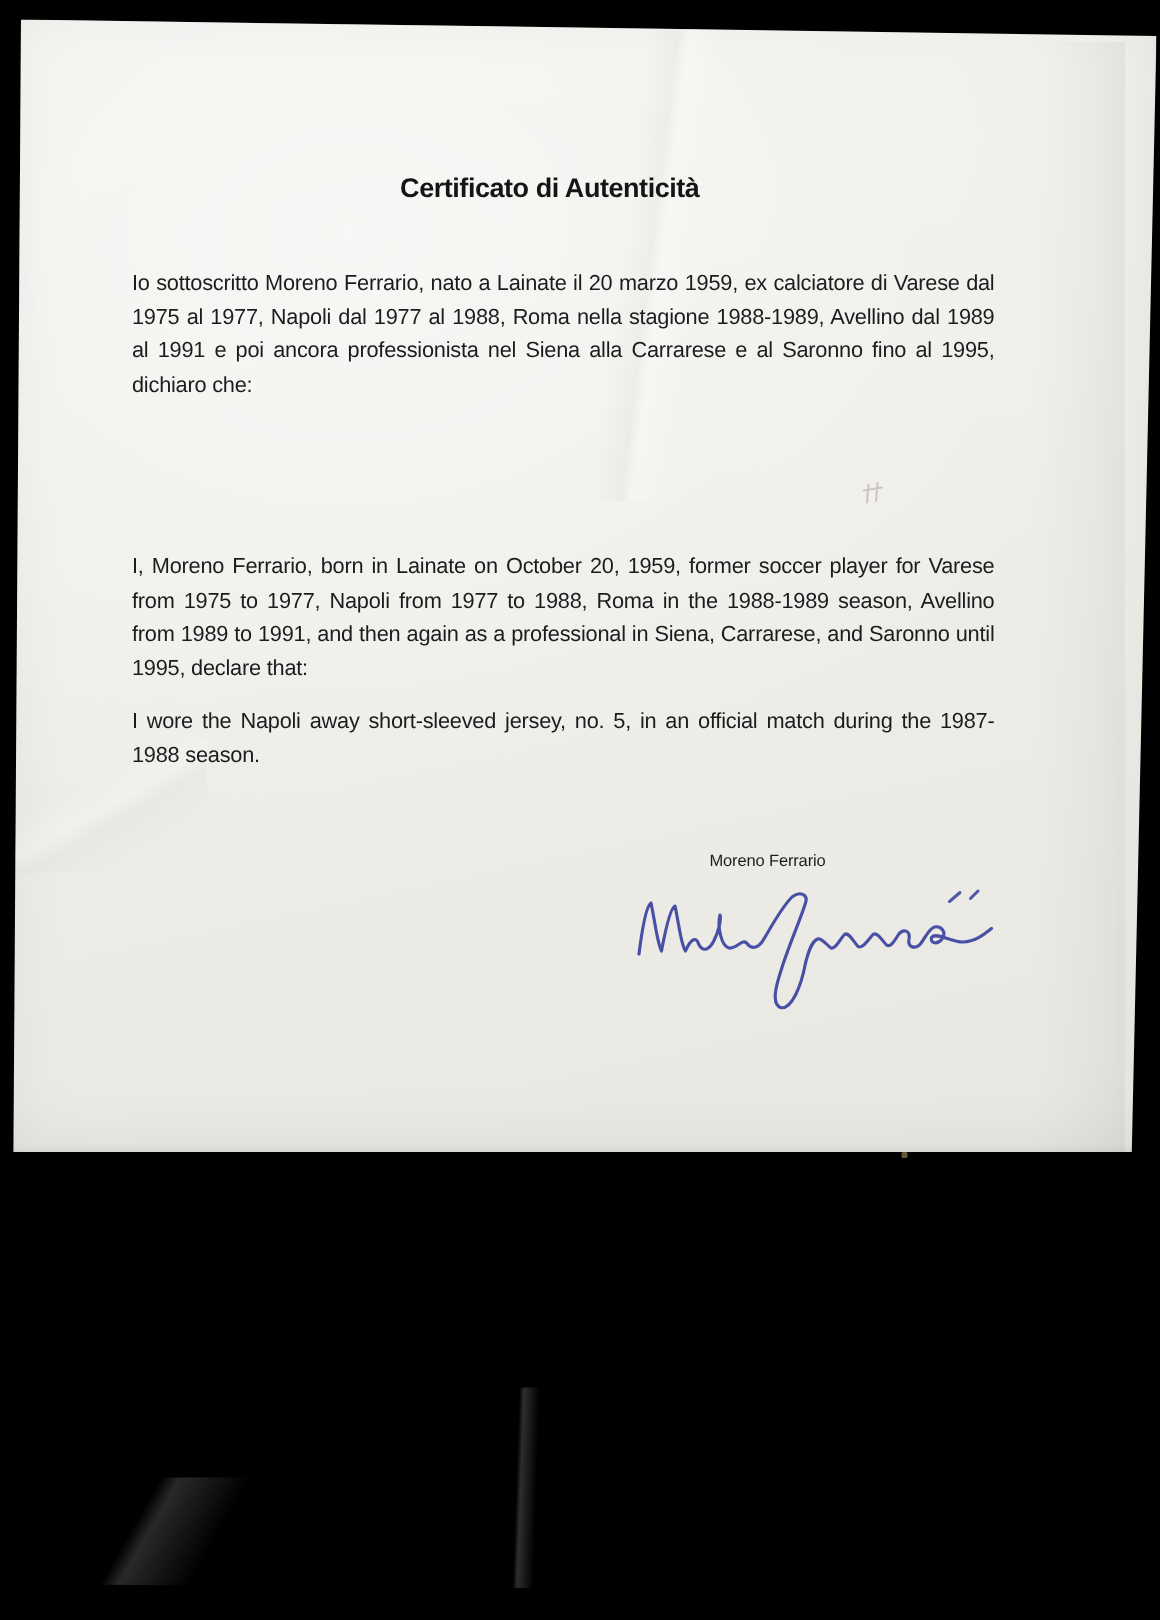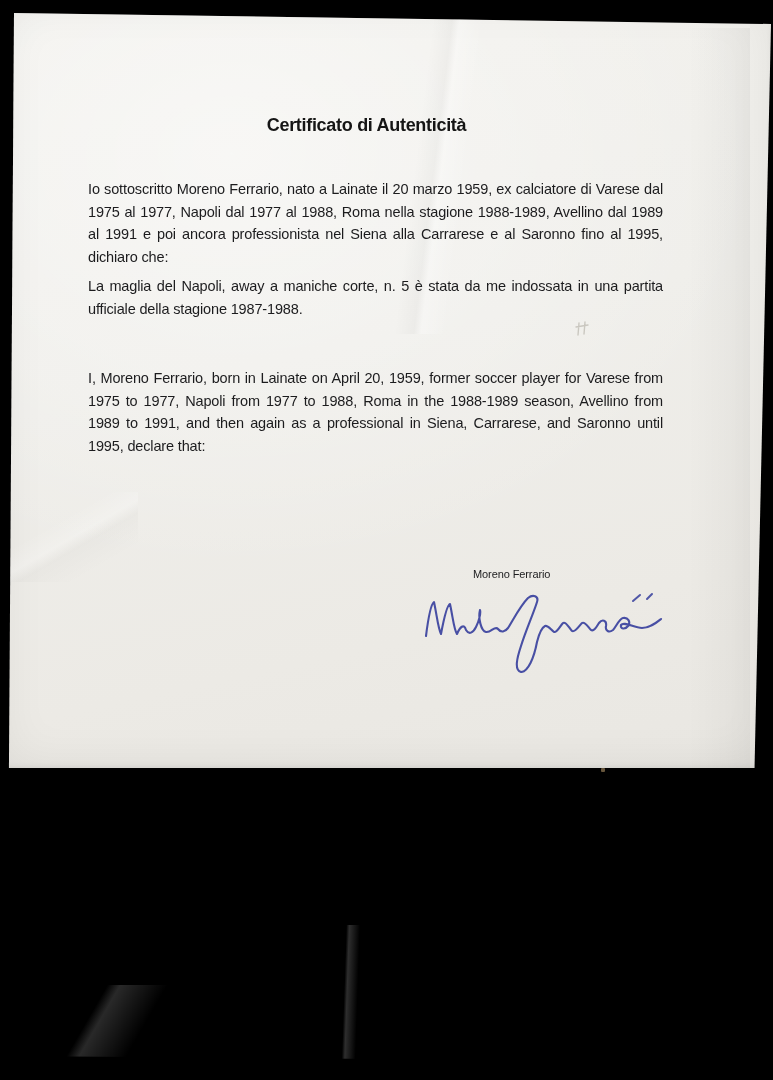--- a/index.html
+++ b/index.html
@@ -103,23 +103,23 @@
 
     <div class="crease crease-top-center"></div>
     <div class="crease crease-right-band"></div>
     <div class="crease crease-bottom-center"></div>
     <div class="crease crease-left-middle"></div>
     <div class="crease crease-bottom-left"></div>
 
     <h1 class="doc-title">Certificato di Autenticità</h1>
 
     <p class="para para-it1">Io sottoscritto Moreno Ferrario, nato a Lainate il 20 marzo 1959, ex calciatore di Varese dal 1975 al 1977, Napoli dal 1977 al 1988, Roma nella stagione 1988-1989, Avellino dal 1989 al 1991 e poi ancora professionista nel Siena alla Carrarese e al Saronno fino al 1995, dichiaro che:</p>
-    <p class="para para-it2">La maglia del Napoli, away a maniche corte, n. 5 è stata da me indossata in una partita ufficiale della stagione 1987-1988.</p>
 
-    <p class="para para-en1">I, Moreno Ferrario, born in Lainate on April 20, 1959, former soccer player for Varese from 1975 to 1977, Napoli from 1977 to 1988, Roma in the 1988-1989 season, Avellino from 1989 to 1991, and then again as a professional in Siena, Carrarese, and Saronno until 1995, declare that:</p>
+    <p class="para para-en1">I, Moreno Ferrario, born in Lainate on October 20, 1959, former soccer player for Varese from 1975 to 1977, Napoli from 1977 to 1988, Roma in the 1988-1989 season, Avellino from 1989 to 1991, and then again as a professional in Siena, Carrarese, and Saronno until 1995, declare that:</p>
+    <p class="para para-en2">I wore the Napoli away short-sleeved jersey, no. 5, in an official match during the 1987-1988 season.</p>
 
     <div class="sig-name">Moreno Ferrario</div>
 
     <svg class="signature-svg" viewBox="0 0 270 85" fill="none" xmlns="http://www.w3.org/2000/svg">
       <path d="M 24 48
                C 26 32, 29 16, 32 14
                C 35 28, 36 40, 39 46
                C 42 30, 45 17, 48 16
                C 51 30, 52 42, 55 46
                C 58 39, 62 35, 64 42

